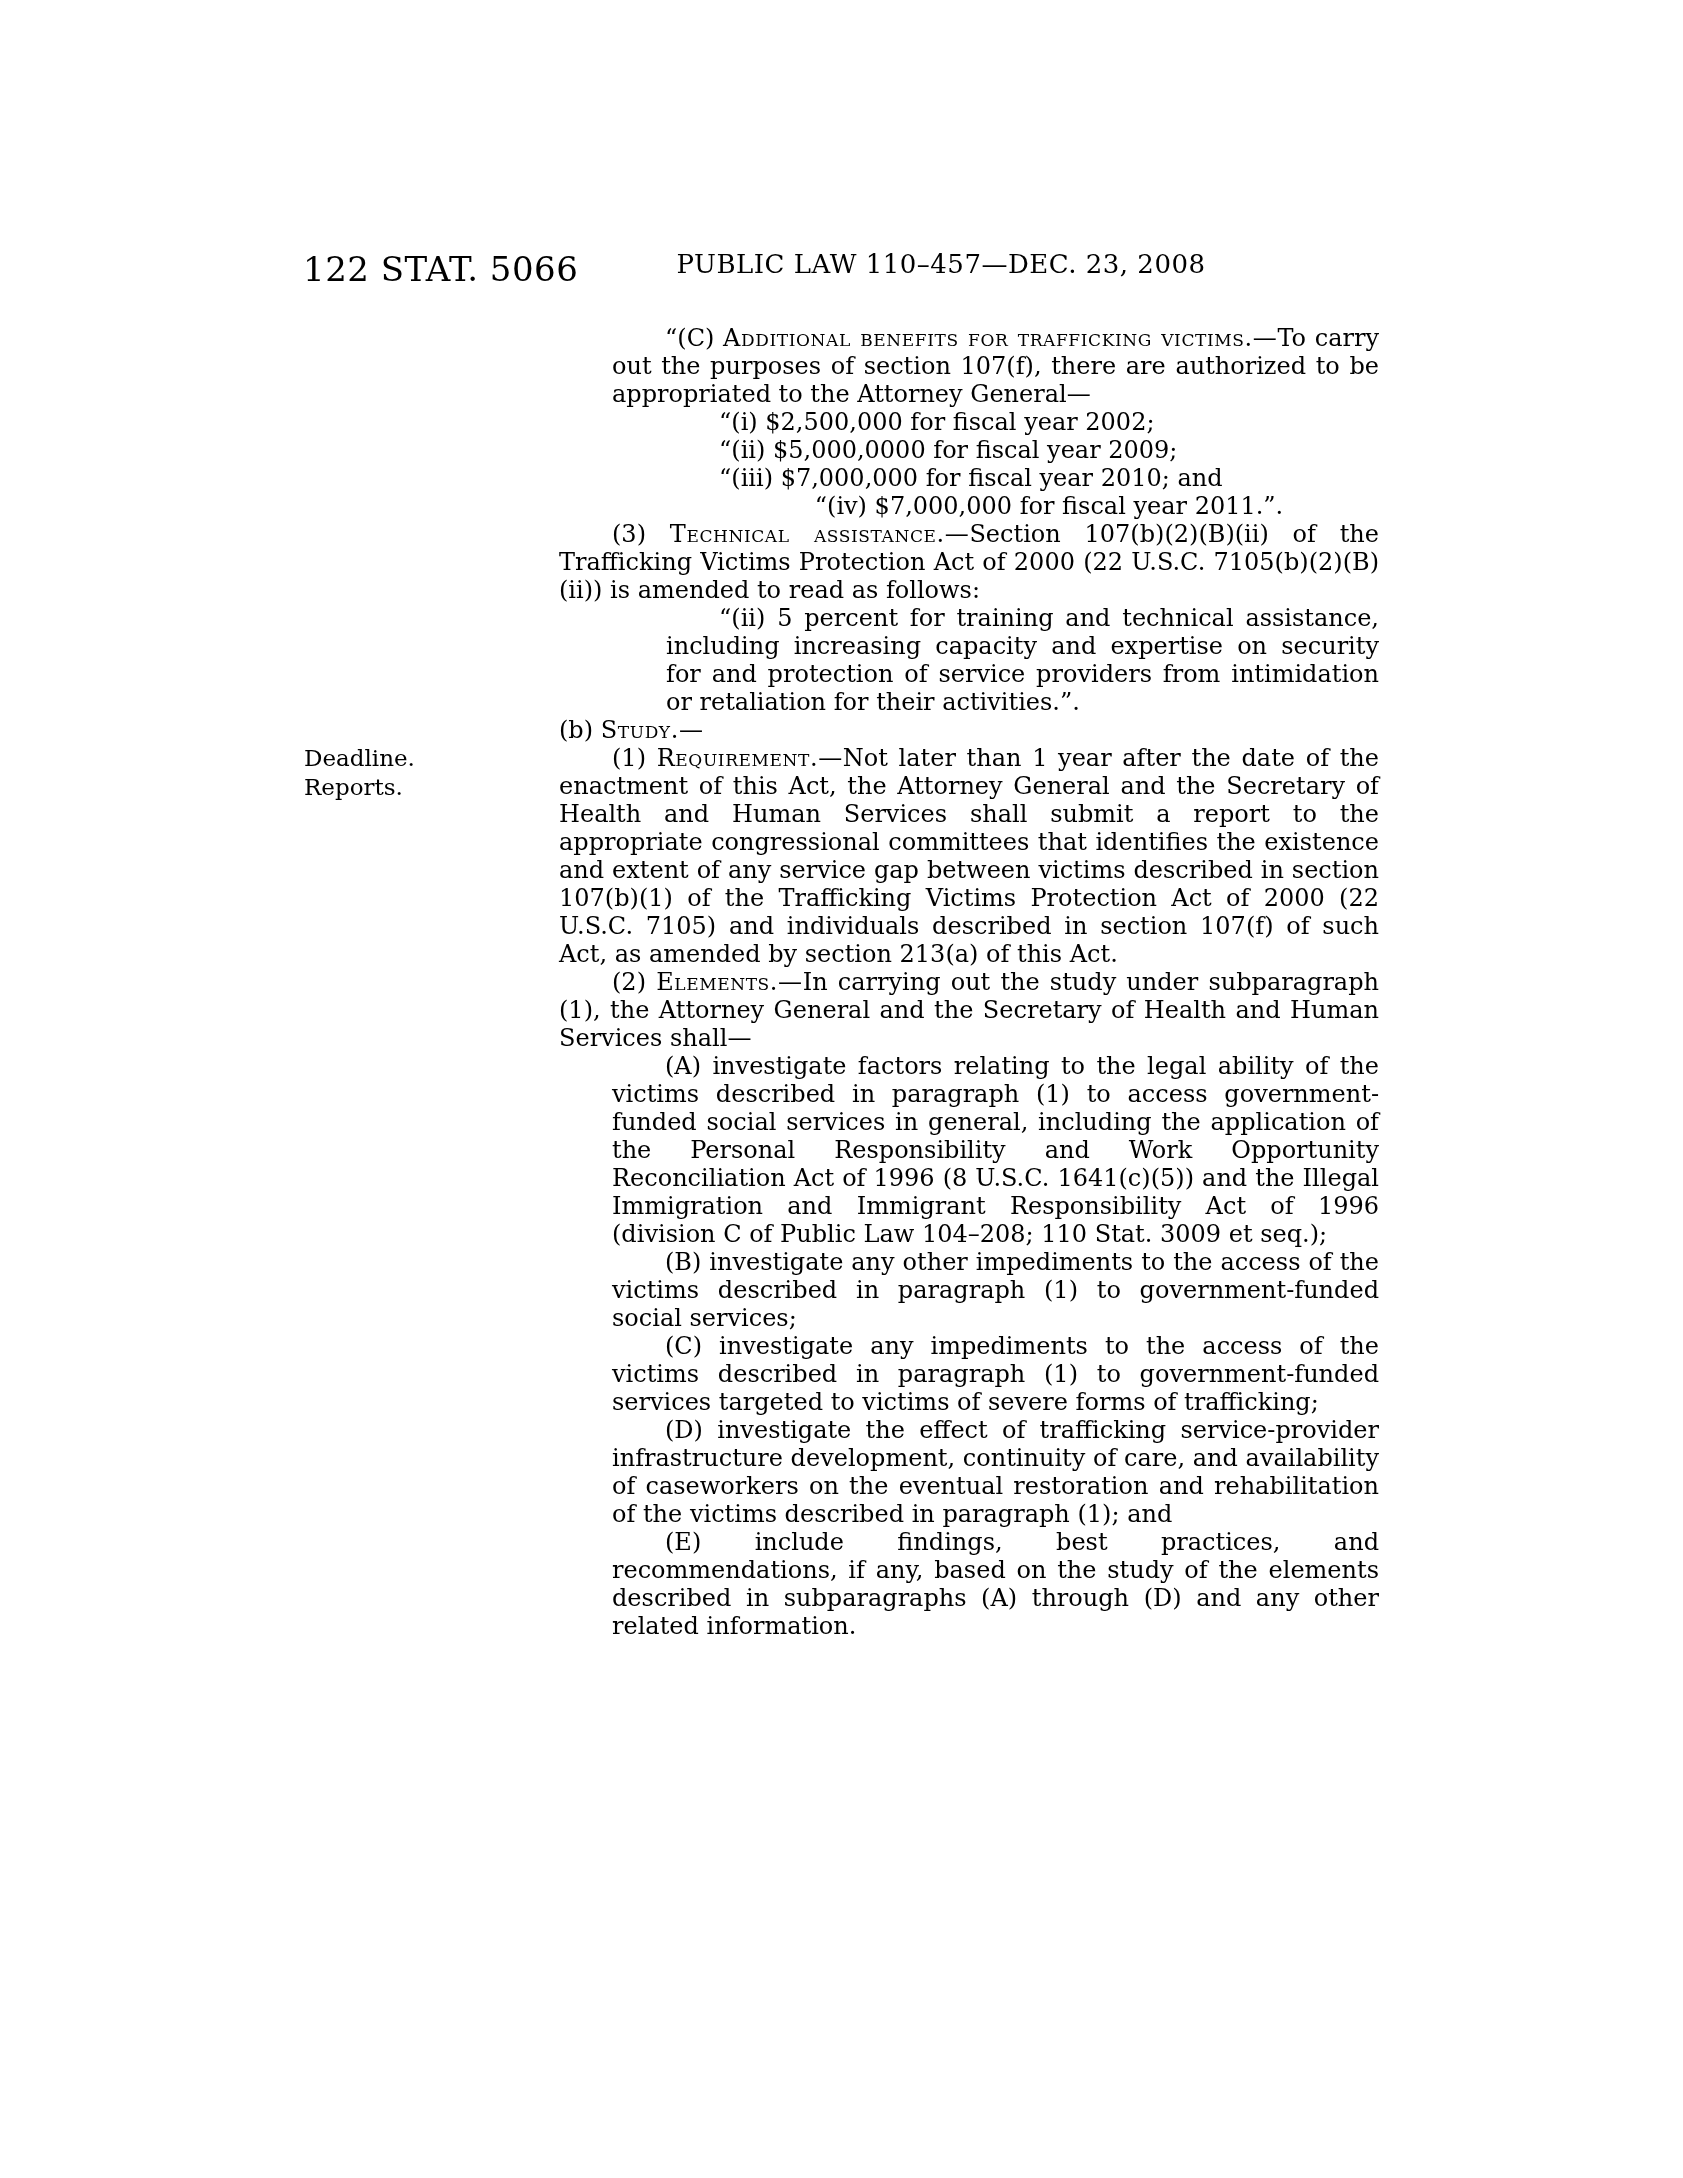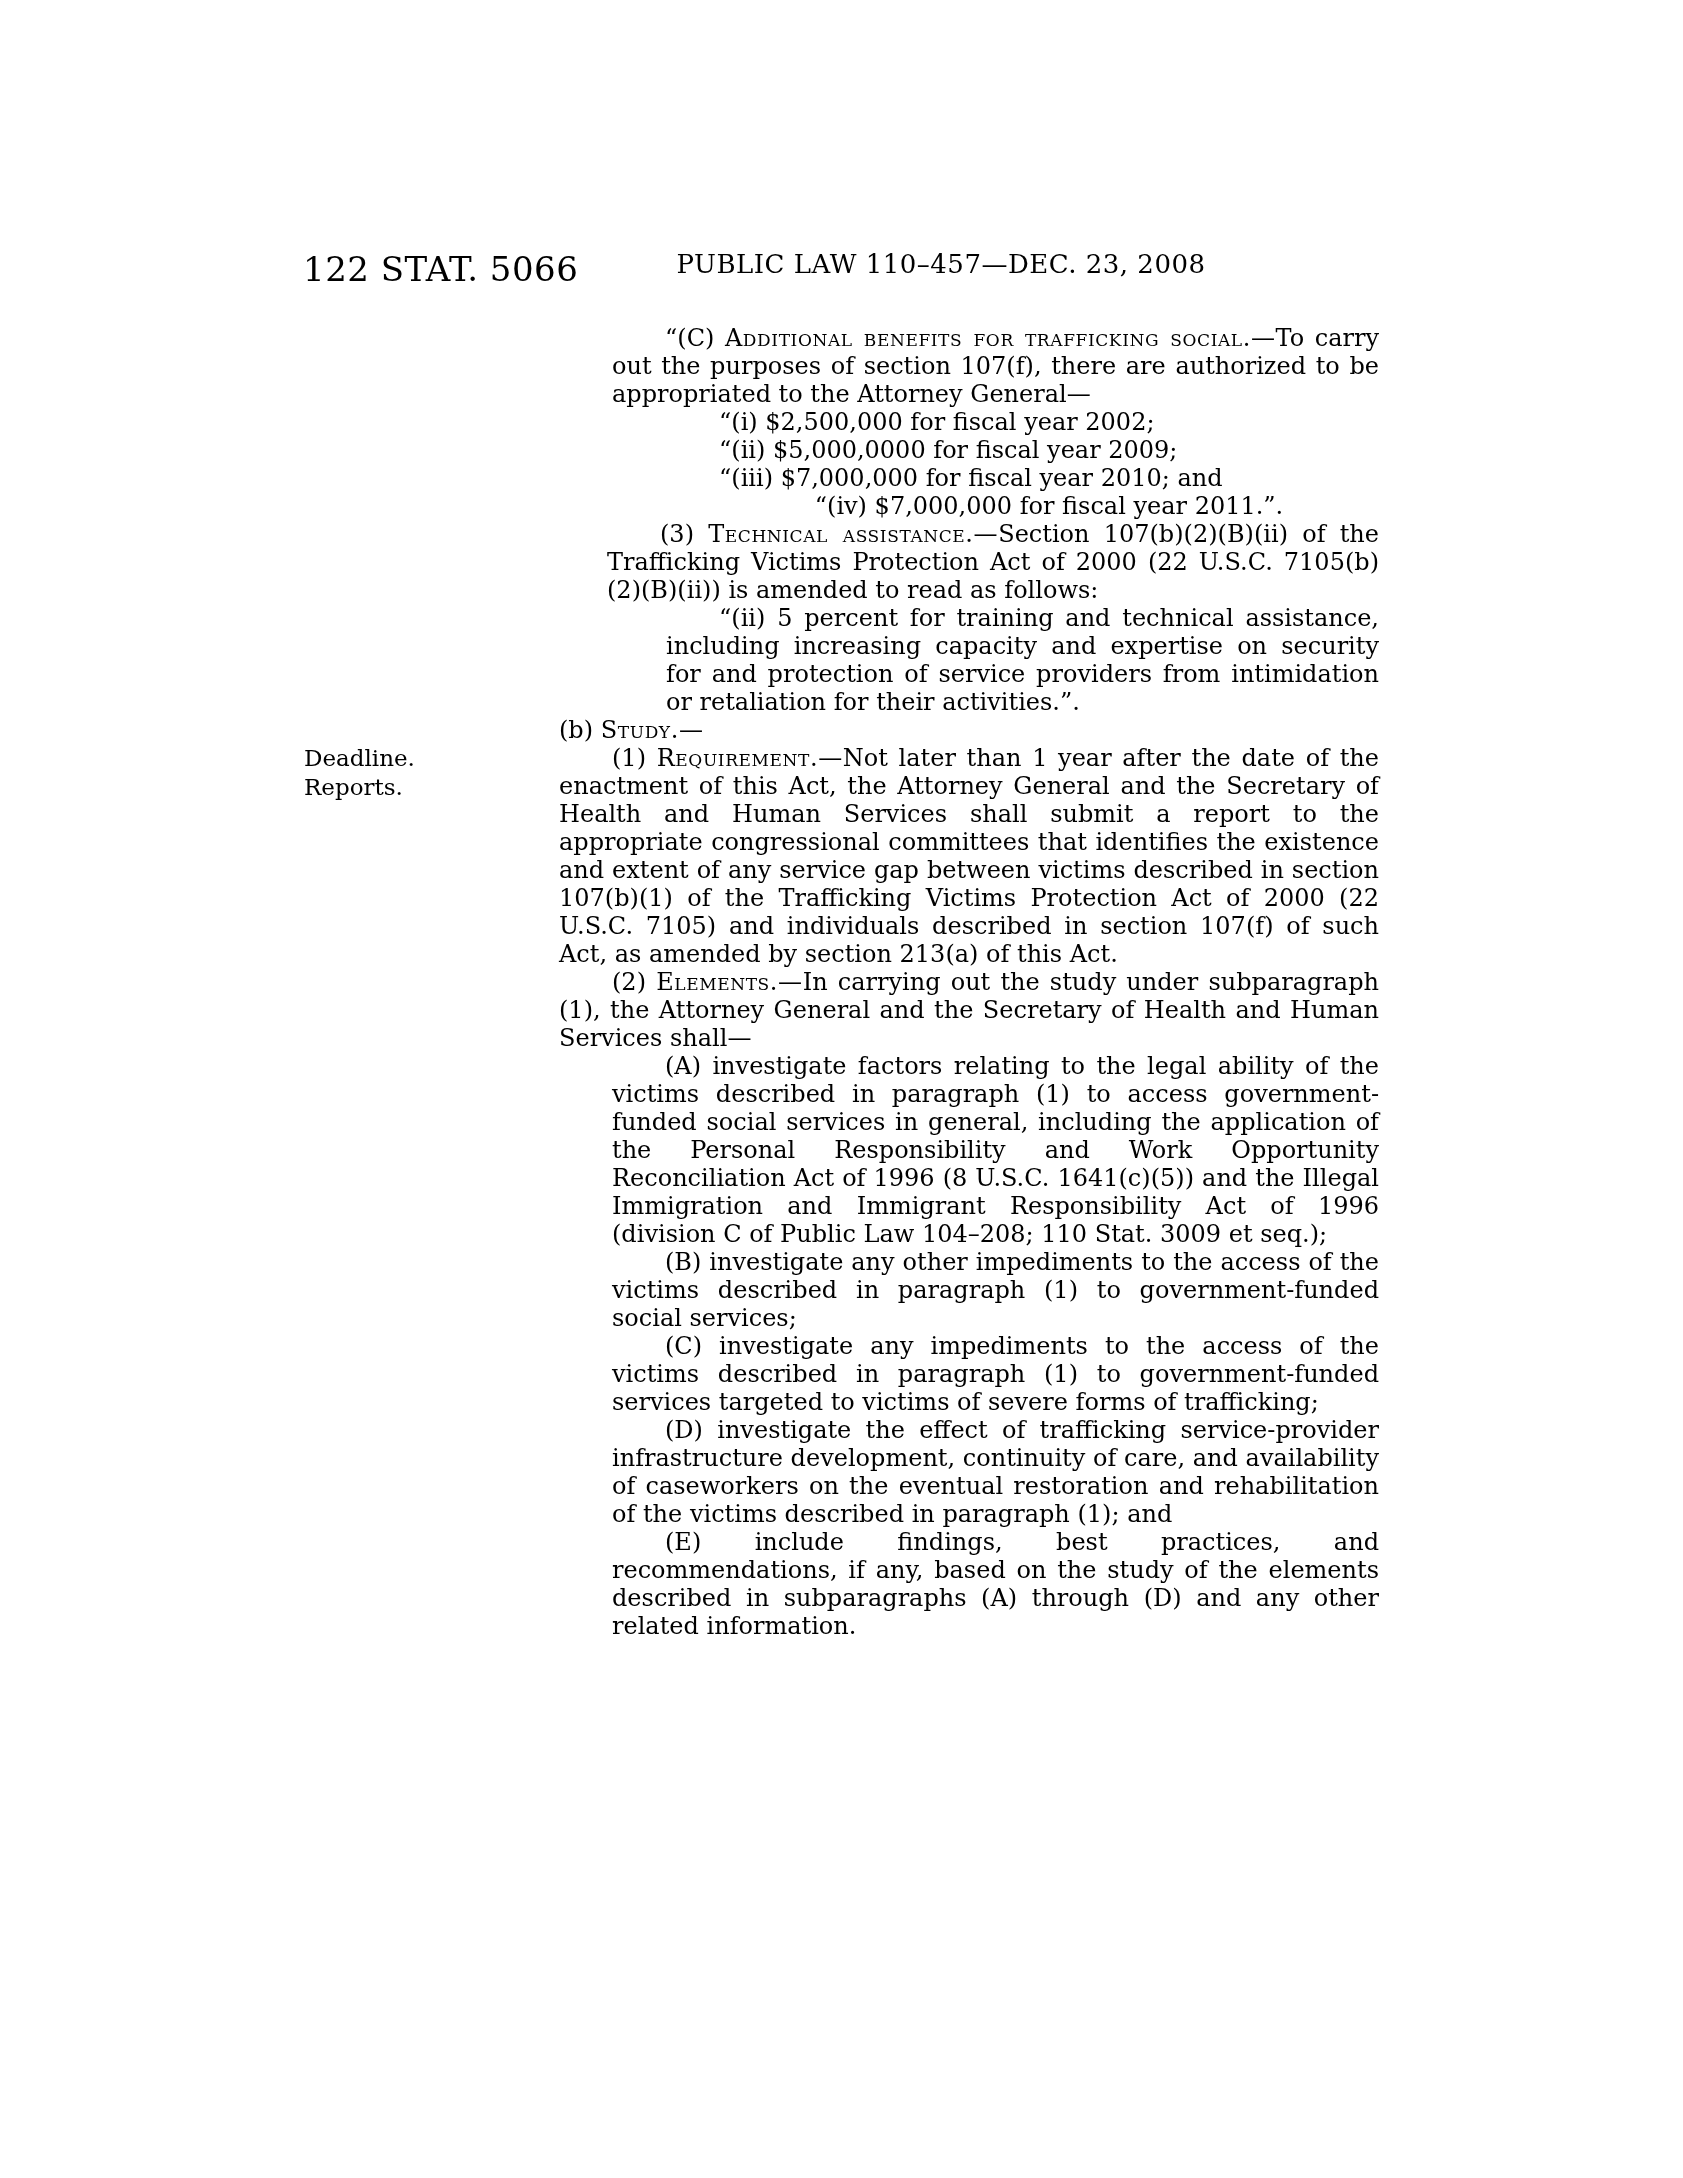--- a/index.html
+++ b/index.html
@@ -57,26 +57,26 @@
 <div class="page">
   <div class="stat-no">122 STAT. 5066</div>
   <div class="law-title">PUBLIC LAW 110–457—DEC. 23, 2008</div>
 
   <aside class="margin-notes">
     <div>Deadline.</div>
     <div>Reports.</div>
   </aside>
 
   <main class="body-text">
-      <div class="block" style="padding-left: 53px; text-indent: 53px;"><span>“(C) </span><span class="sc">Additional benefits for trafficking social.—</span><span>To carry out the purposes of section 107(f), there are authorized to be appropriated to the Attorney General—</span></div>
+      <div class="block" style="padding-left: 53px; text-indent: 53px;"><span>“(C) </span><span class="sc">Additional benefits for trafficking victims.—</span><span>To carry out the purposes of section 107(f), there are authorized to be appropriated to the Attorney General—</span></div>
       <div class="block noJustify" style="padding-left: 160px; text-indent: 0px;"><span>“(i) $2,500,000 for fiscal year 2002;</span></div>
       <div class="block noJustify" style="padding-left: 160px; text-indent: 0px;"><span>“(ii) $5,000,0000 for fiscal year 2009;</span></div>
       <div class="block noJustify" style="padding-left: 160px; text-indent: 0px;"><span>“(iii) $7,000,000 for fiscal year 2010; and</span></div>
       <div class="block noJustify" style="padding-left: 160px; text-indent: 0px; text-align: center;"><span>“(iv) $7,000,000 for fiscal year 2011.”.</span></div>
-      <div class="block" style="padding-left: 0px; text-indent: 53px; margin-left: 48px;"><span>(3) </span><span class="sc">Technical assistance.—</span><span>Section 107(b)(2)(B)(ii) of the Trafficking Victims Protection Act of 2000 (22 U.S.C. 7105(b)(2)(B)(ii)) is amended to read as follows:</span></div>
+      <div class="block" style="padding-left: 0px; text-indent: 53px;"><span>(3) </span><span class="sc">Technical assistance.—</span><span>Section 107(b)(2)(B)(ii) of the Trafficking Victims Protection Act of 2000 (22 U.S.C. 7105(b)(2)(B)(ii)) is amended to read as follows:</span></div>
       <div class="block" style="padding-left: 107px; text-indent: 53px;"><span>“(ii) 5 percent for training and technical assistance, including increasing capacity and expertise on security for and protection of service providers from intimidation or retaliation for their activities.”.</span></div>
       <div class="block noJustify" style="padding-left: 0px; text-indent: 0px;"><span>(b) </span><span class="sc">Study.—</span></div>
       <div class="block" style="padding-left: 0px; text-indent: 53px;"><span>(1) </span><span class="sc">Requirement.—</span><span>Not later than 1 year after the date of the enactment of this Act, the Attorney General and the Secretary of Health and Human Services shall submit a report to the appropriate congressional committees that identifies the existence and extent of any service gap between victims described in section 107(b)(1) of the Trafficking Victims Protection Act of 2000 (22 U.S.C. 7105) and individuals described in section 107(f) of such Act, as amended by section 213(a) of this Act.</span></div>
       <div class="block" style="padding-left: 0px; text-indent: 53px;"><span>(2) </span><span class="sc">Elements.—</span><span>In carrying out the study under subparagraph (1), the Attorney General and the Secretary of Health and Human Services shall—</span></div>
       <div class="block" style="padding-left: 53px; text-indent: 53px;"><span>(A) investigate factors relating to the legal ability of the victims described in paragraph (1) to access government-funded social services in general, including the application of the Personal Responsibility and Work Opportunity Reconciliation Act of 1996 (8 U.S.C. 1641(c)(5)) and the Illegal Immigration and Immigrant Responsibility Act of 1996 (division C of Public Law 104–208; 110 Stat. 3009 et seq.);</span></div>
       <div class="block" style="padding-left: 53px; text-indent: 53px;"><span>(B) investigate any other impediments to the access of the victims described in paragraph (1) to government-funded social services;</span></div>
       <div class="block" style="padding-left: 53px; text-indent: 53px;"><span>(C) investigate any impediments to the access of the victims described in paragraph (1) to government-funded services targeted to victims of severe forms of trafficking;</span></div>
       <div class="block" style="padding-left: 53px; text-indent: 53px;"><span>(D) investigate the effect of trafficking service-provider infrastructure development, continuity of care, and availability of caseworkers on the eventual restoration and rehabilitation of the victims described in paragraph (1); and</span></div>
       <div class="block" style="padding-left: 53px; text-indent: 53px;"><span>(E) include findings, best practices, and recommendations, if any, based on the study of the elements described in subparagraphs (A) through (D) and any other related information.</span></div>
     </main>

